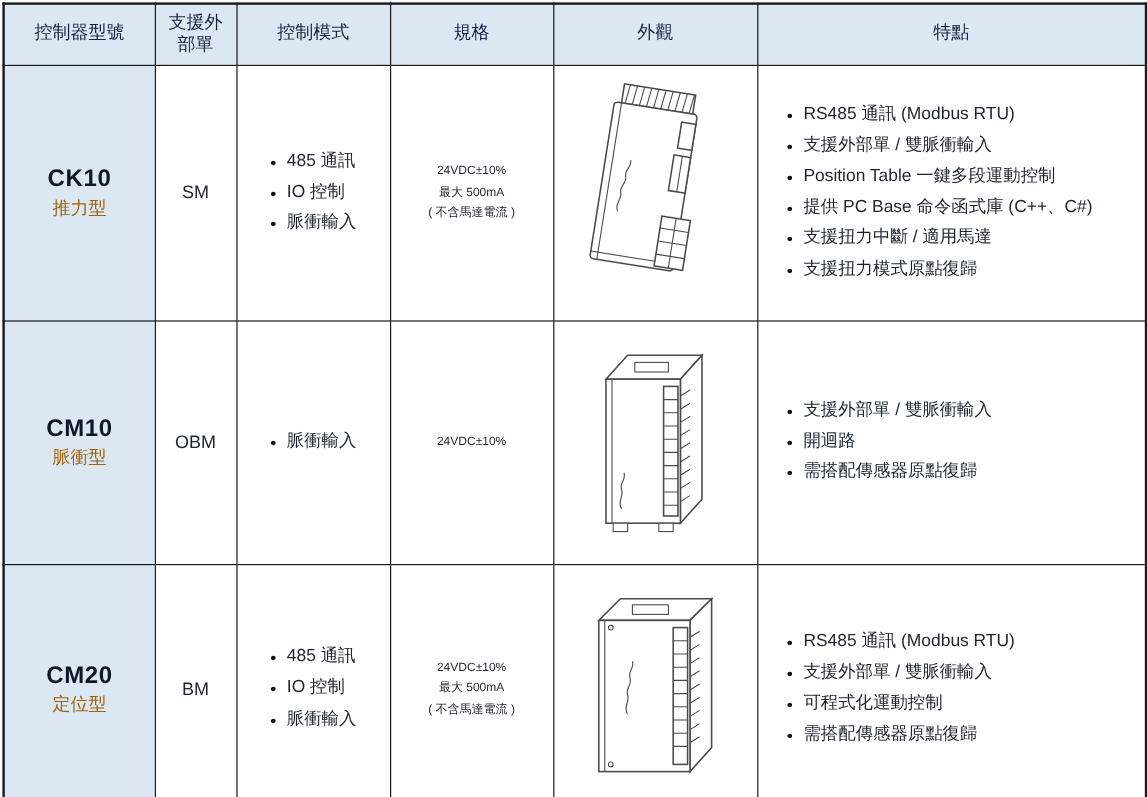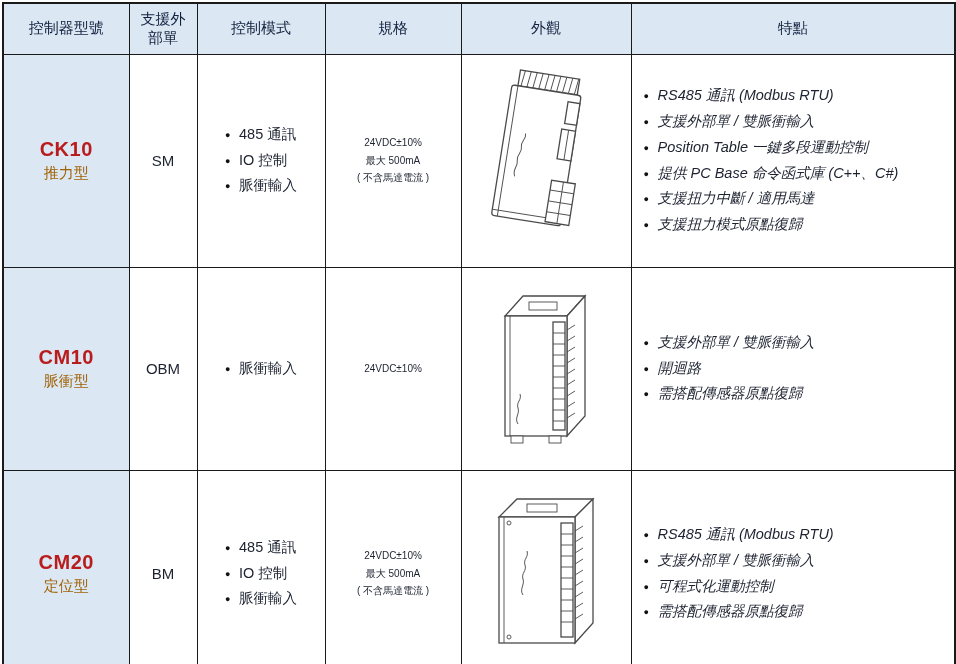--- a/index.html
+++ b/index.html
@@ -39,21 +39,21 @@
   tr.row-2 { height: 203px; margin-left: 12px; }
   tr.row-3 { height: 203px; }
 
   td.model-cell {
     background: #dbe8f4;
     text-align: center;
   }
   .model-name {
     font-weight: bold;
     font-size: 20px;
-    color: #b91c1c;
+    color: #0f172a;
     letter-spacing: 0.5px;
   }
   .model-type {
     font-size: 15px;
     color: #a16207;
     margin-top: 3px;
   }
   td.motor-cell {
     text-align: center;
     font-size: 15px;
@@ -77,21 +77,21 @@
   ul.bullet-list li::before {
     content: "●";
     position: absolute;
     left: 0;
     top: 0;
     font-size: 9px;
     line-height: 26px;
     color: #111111;
   }
   td.spec-cell { font-size: 10px; line-height: 1.75; }
-  td.features-cell { padding-left: 12px; font-style: italic; }
+  td.features-cell { padding-left: 24px; }
   .drawing-wrap { display: inline-block; }
   svg .thin { stroke-width: 0.9; }
 </style>
 </head>
 <body>
 
 <table class="spec-table">
   <colgroup>
     <col class="c-model">
       <col class="c-motor">

